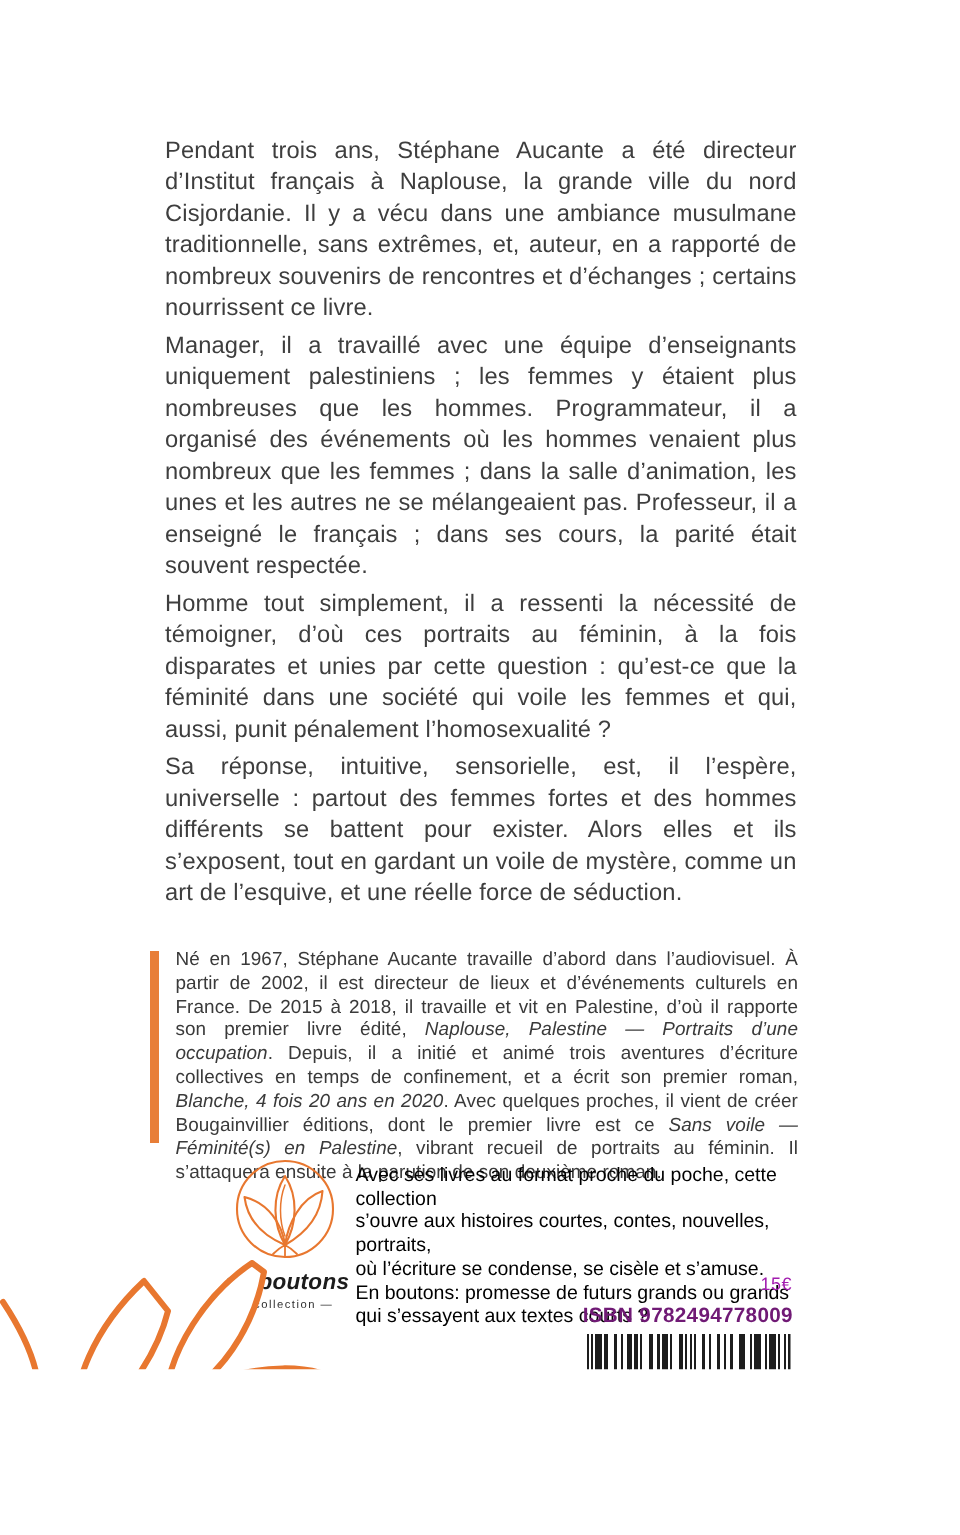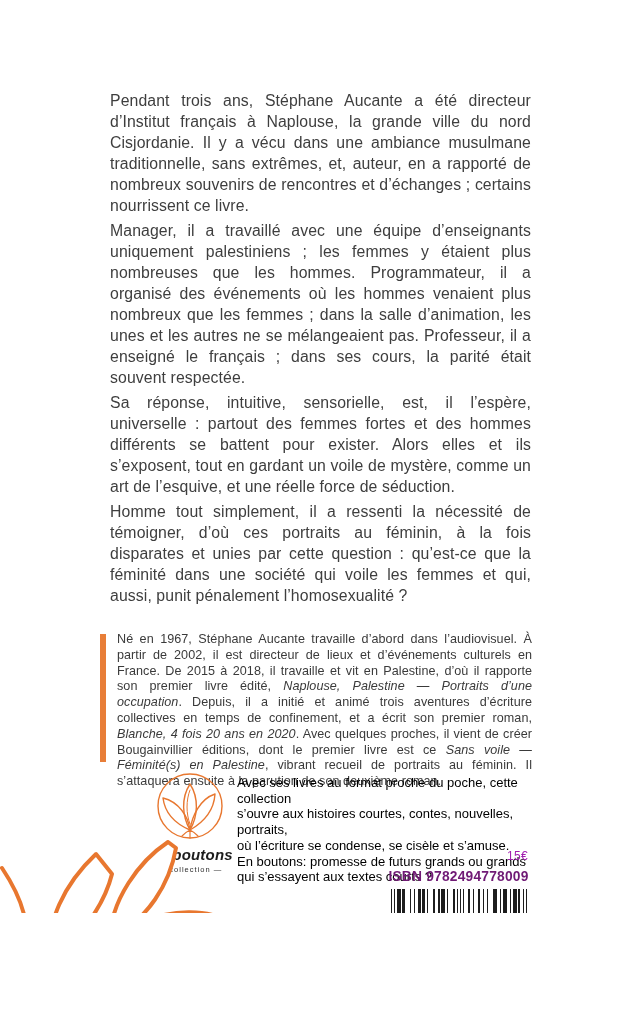--- a/index.html
+++ b/index.html
@@ -78,22 +78,22 @@
   .logo-icon{display:block;margin:0 auto;}
 </style>
 </head>
 <body>
 
 <div class="cover">
 
   <div class="body-text">
     <p>Pendant trois ans, Stéphane Aucante a été directeur d’Institut français à Naplouse, la grande ville du nord Cisjordanie. Il y a vécu dans une ambiance musulmane traditionnelle, sans extrêmes, et, auteur, en a rapporté de nombreux souvenirs de rencontres et d’échanges ; certains nourrissent ce livre.</p>
     <p>Manager, il a travaillé avec une équipe d’enseignants uniquement palestiniens ; les femmes y étaient plus nombreuses que les hommes. Programmateur, il a organisé des événements où les hommes venaient plus nombreux que les femmes ; dans la salle d’animation, les unes et les autres ne se mélangeaient pas. Professeur, il a enseigné le français ; dans ses cours, la parité était souvent respectée.</p>
+    <p>Homme tout simplement, il a ressenti la nécessité de témoigner, d’où ces portraits au féminin, à la fois disparates et unies par cette question : qu’est-ce que la féminité dans une société qui voile les femmes et qui, aussi, punit pénalement l’homosexualité ?</p>
     <p>Sa réponse, intuitive, sensorielle, est, il l’espère, universelle : partout des femmes fortes et des hommes différents se battent pour exister. Alors elles et ils s’exposent, tout en gardant un voile de mystère, comme un art de l’esquive, et une réelle force de séduction.</p>
-    <p>Homme tout simplement, il a ressenti la nécessité de témoigner, d’où ces portraits au féminin, à la fois disparates et unies par cette question : qu’est-ce que la féminité dans une société qui voile les femmes et qui, aussi, punit pénalement l’homosexualité ?</p>
   </div>
 
   <div class="bio">
     <div class="bio-bar"></div>
     <p class="bio-text"><span>Né en 1967, Stéphane Aucante travaille d’abord dans l’audiovisuel. À partir de 2002, il est directeur de lieux et d’événements culturels en France. De 2015 à 2018, il travaille et vit en Palestine, d’où il rapporte son premier livre édité, </span><i>Naplouse, Palestine — Portraits d’une occupation</i><span>. Depuis, il a initié et animé trois aventures d’écriture collectives en temps de confinement, et a écrit son premier roman, </span><i>Blanche, 4 fois 20 ans en 2020</i><span>. Avec quelques proches, il vient de créer Bougainvillier éditions, dont le premier livre est ce </span><i>Sans voile — Féminité(s) en Palestine</i><span>, vibrant recueil de portraits au féminin. Il s’attaquera ensuite à la parution de son deuxième roman.</span></p>
   </div>
 
   <div class="logo-block">
     <svg class="logo-icon" width="76" height="76" viewBox="0 0 76 76">
       <g fill="none" stroke="#E8772F" stroke-width="1.4" stroke-linecap="round" stroke-linejoin="round">

